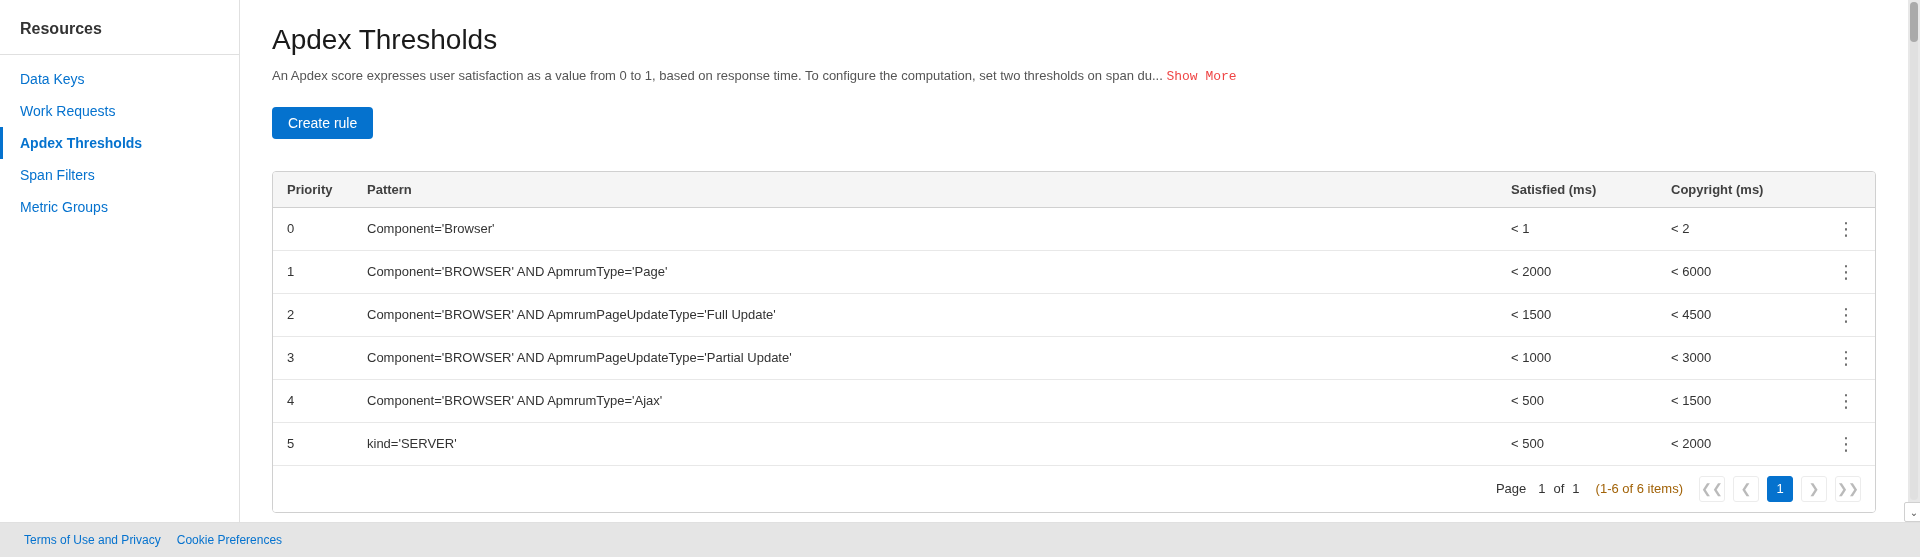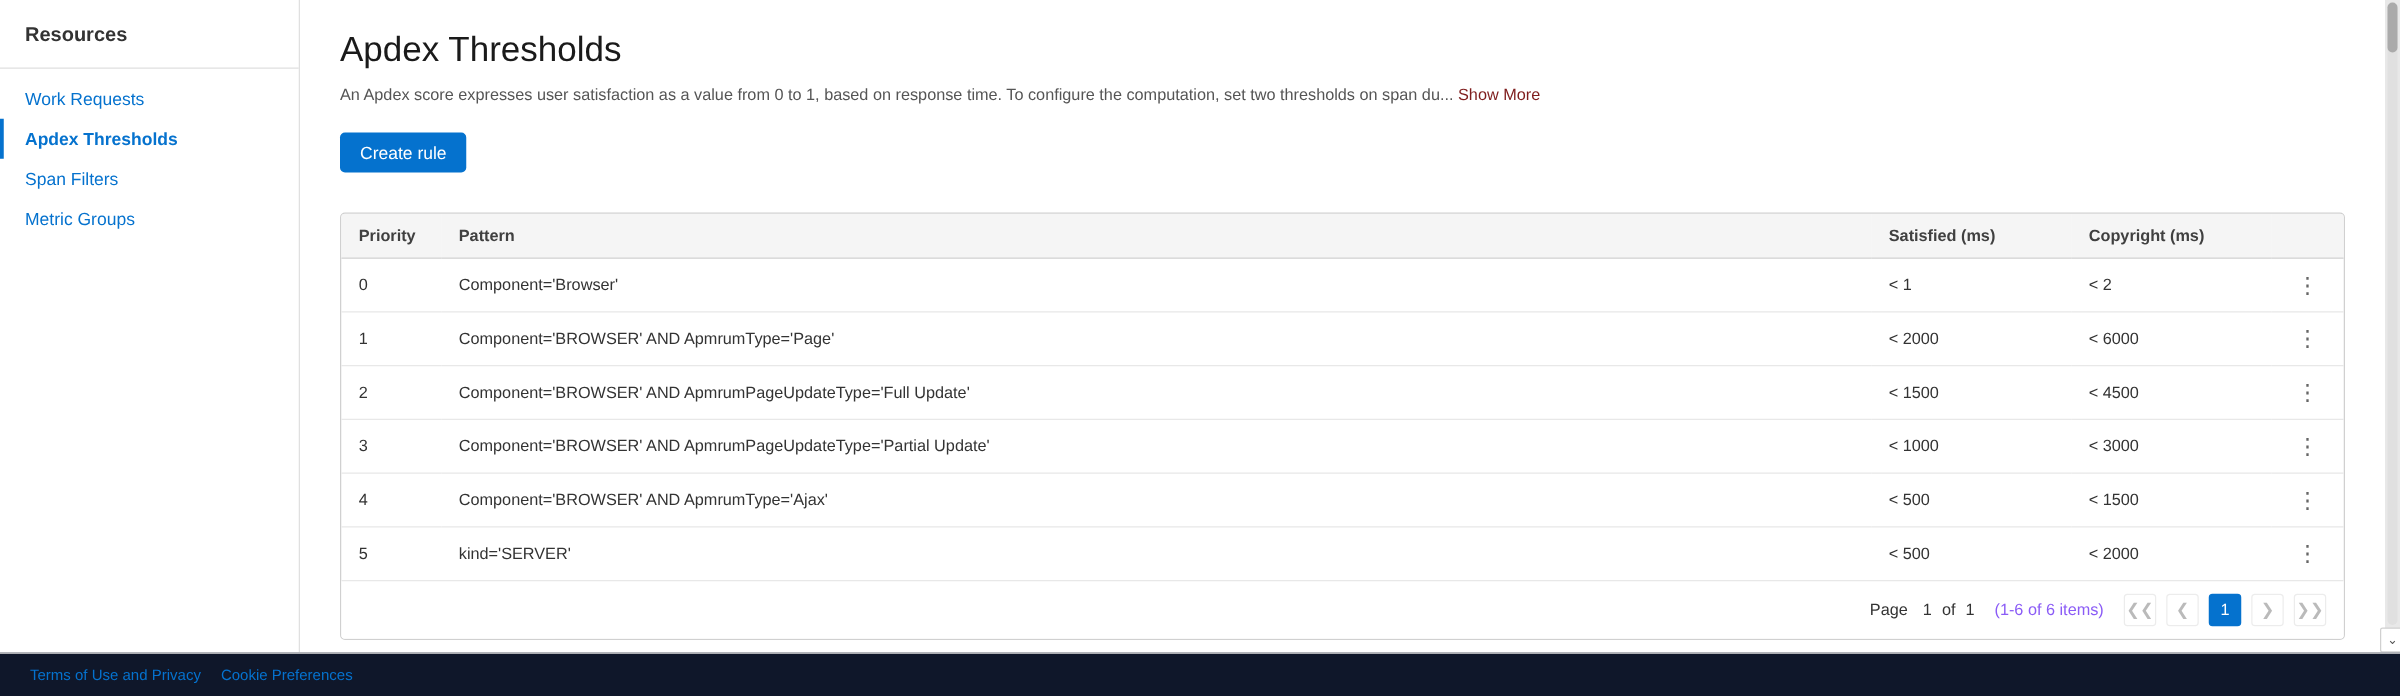--- a/index.html
+++ b/index.html
@@ -62,23 +62,24 @@
       color: #1a1a1a;
       margin-bottom: 10px;
     }
     .page-description {
       font-size: 13px;
       color: #555;
       margin-bottom: 20px;
       line-height: 1.5;
     }
     .show-more-link {
-      color: #7f1d1d;
+      color: #ef4444;
       text-decoration: none;
       cursor: pointer;
+      font-family: Liberation Mono, monospace;
     }
     
     .create-rule-btn {
       background: #0572ce;
       color: #fff;
       border: none;
       padding: 8px 16px;
       font-size: 14px;
       border-radius: 4px;
       cursor: pointer;
@@ -134,21 +135,21 @@
       align-items: center;
       justify-content: flex-end;
       padding: 10px 14px;
       font-size: 13px;
       color: #333;
       border-top: 1px solid #e8e8e8;
       background: #fff;
       gap: 8px;
     }
     .pagination-label { margin-right: 4px; }
-    .pagination-info { color: #8b5cf6; margin: 0 8px; }
+    .pagination-info { color: #a16207; margin: 0 8px; }
     .page-nav-btn {
       background: none;
       border: 1px solid #d0d0d0;
       width: 26px;
       height: 26px;
       border-radius: 3px;
       cursor: pointer;
       font-size: 13px;
       display: flex;
       align-items: center;
@@ -163,21 +164,21 @@
     .page-nav-btn:disabled { opacity: 0.4; cursor: not-allowed; }
     
     .footer {
       display: flex;
       justify-content: flex-start;
       align-items: center;
       padding: 10px 24px;
       border-top: 1px solid #e0e0e0;
       font-size: 12px;
       color: #666;
-      background: #0f172a;
+      background: #e5e5e5;
       flex-shrink: 0;
     }
     .footer-links { display: flex; gap: 16px; }
     .footer-link {
       color: #0572ce;
       text-decoration: none;
       cursor: pointer;
     }
     .right-scrollbar {
       width: 12px;
@@ -218,20 +219,21 @@
       margin-top: auto;
     }
   </style>
 </head>
 <body>
 
 <div class="main-layout">
 
   <div class="sidebar">
     <div class="sidebar-title">Resources</div>
+    <a class="sidebar-item">Data Keys</a>
     <a class="sidebar-item">Work Requests</a>
     <a class="sidebar-item active">Apdex Thresholds</a>
     <a class="sidebar-item">Span Filters</a>
     <a class="sidebar-item">Metric Groups</a>
   </div>
 
   <div class="content">
     <h1 class="page-title">Apdex Thresholds</h1>
     <p class="page-description">
       <span>An Apdex score expresses user satisfaction as a value from 0 to 1, based on response time. To configure the computation, set two thresholds on span du...</span>

